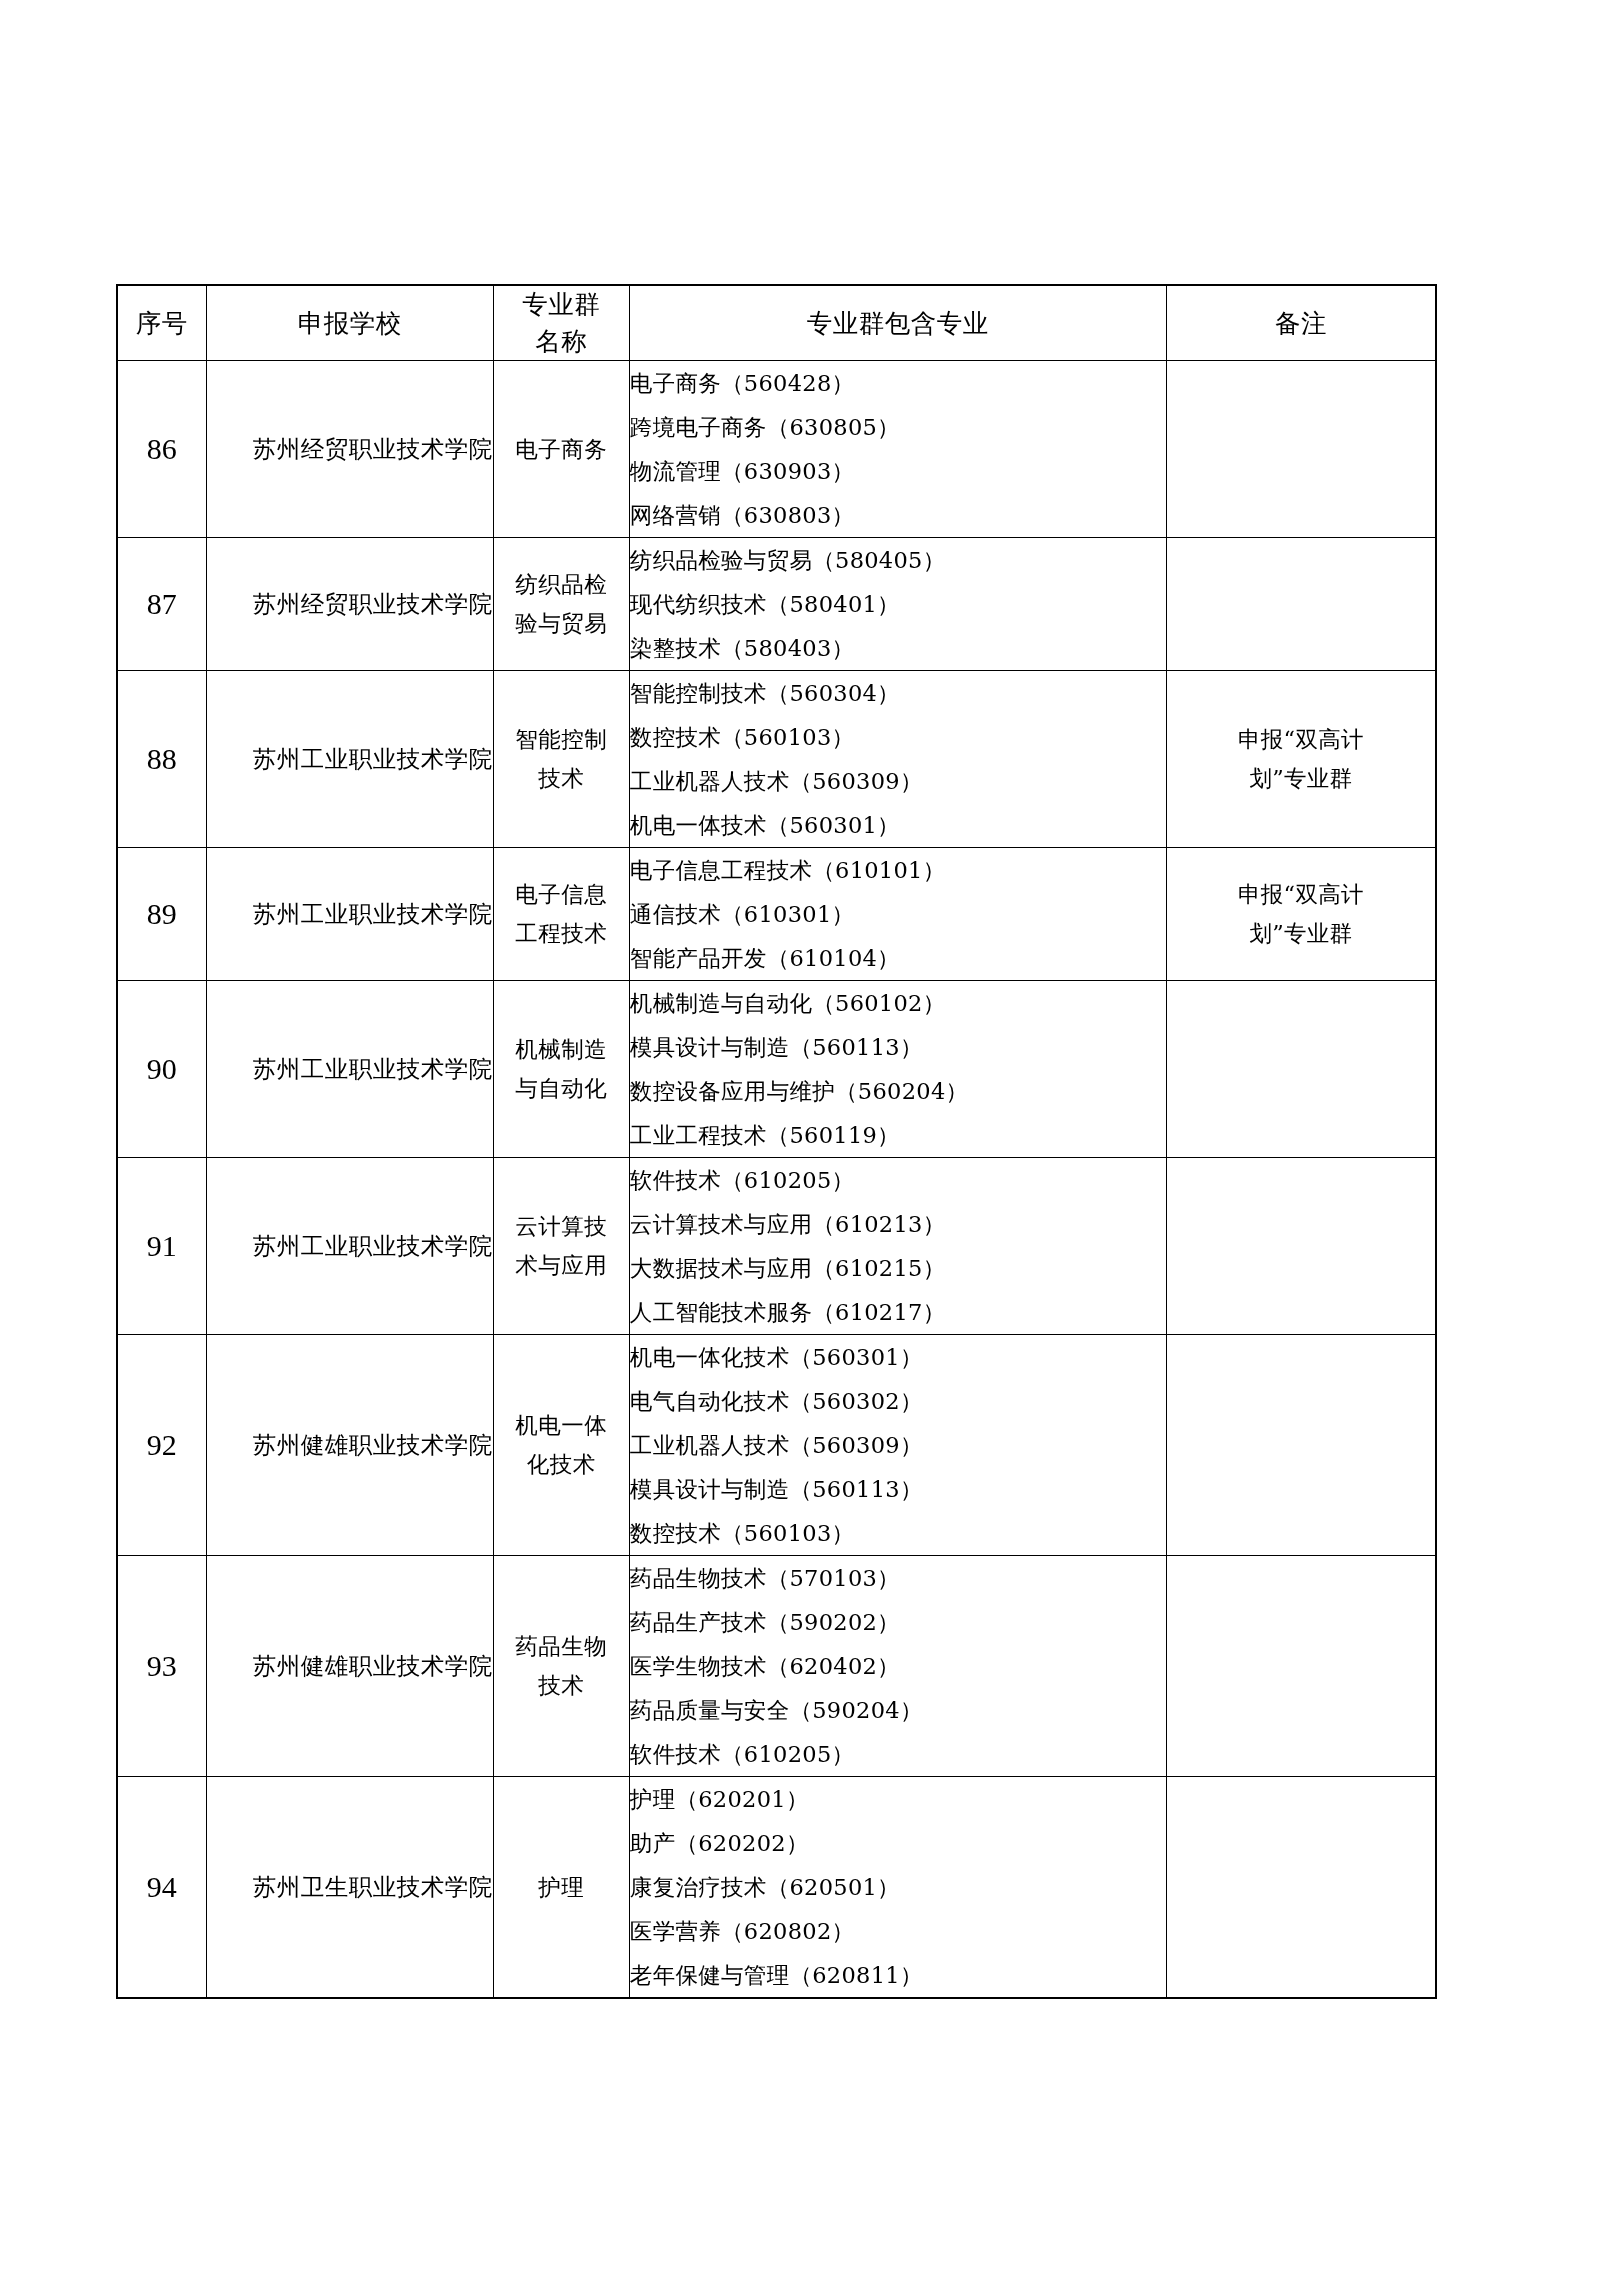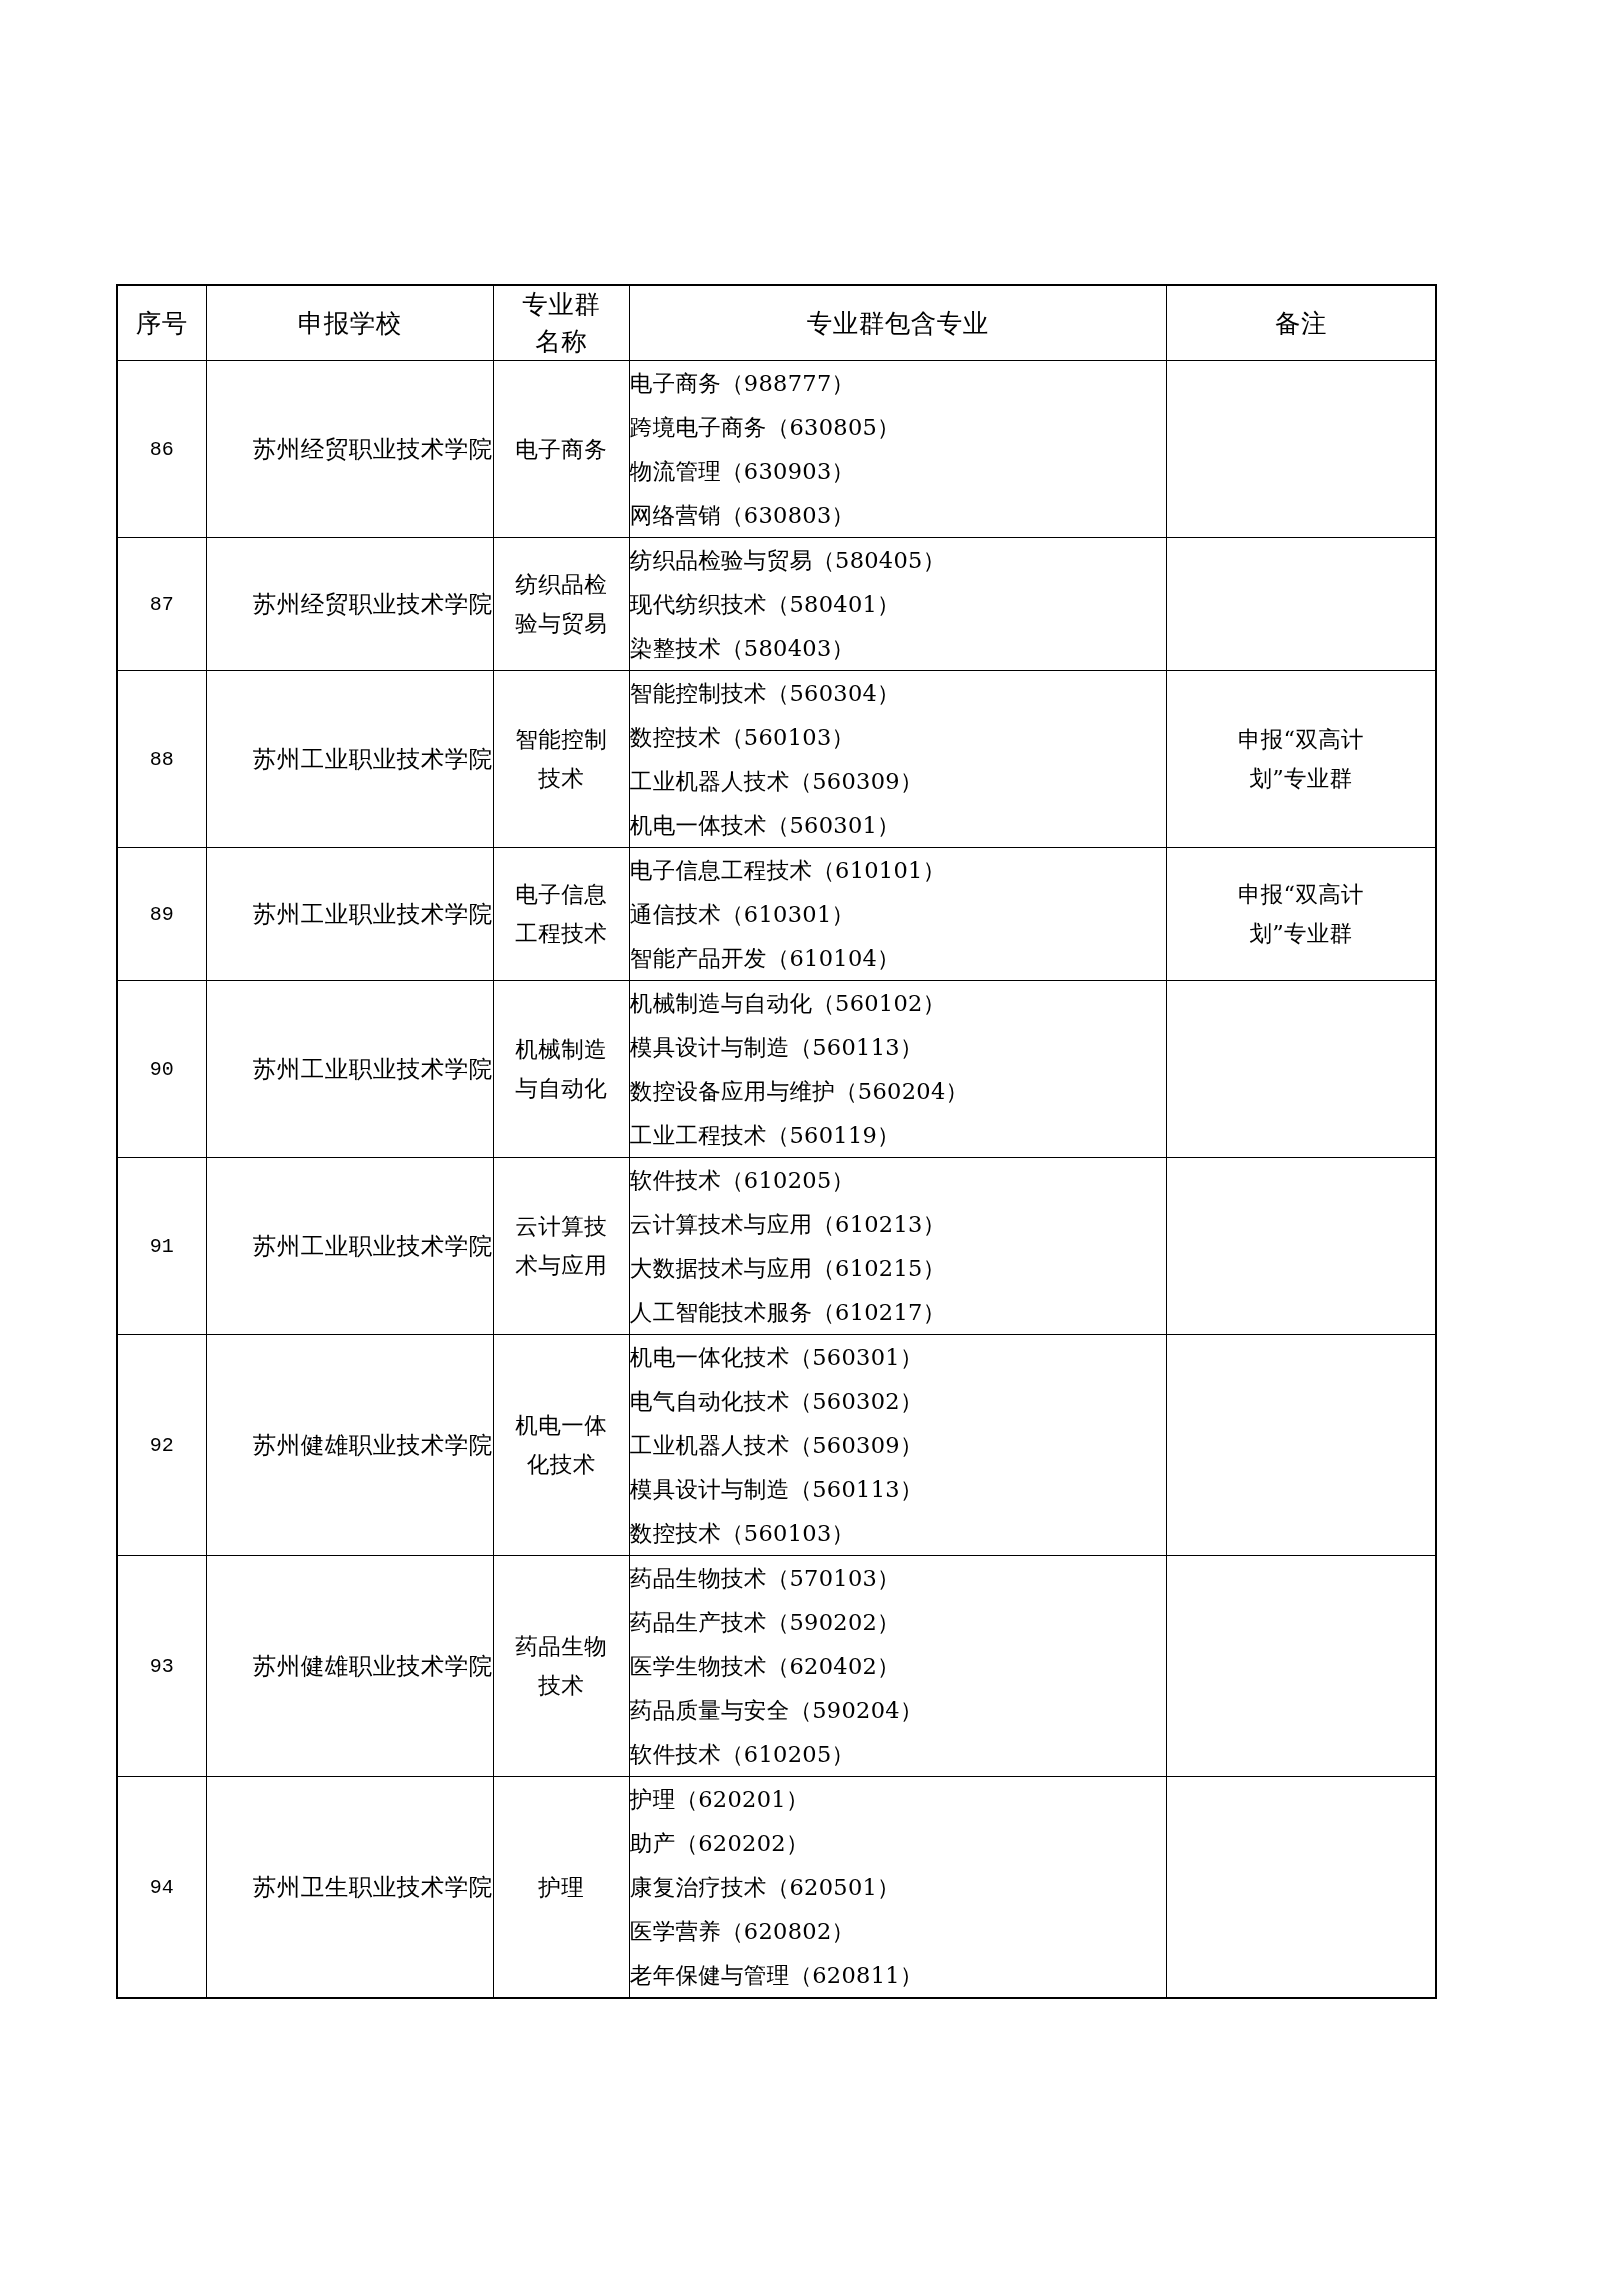--- a/index.html
+++ b/index.html
@@ -60,22 +60,22 @@
     line-height: 37px;
     font-family: "DejaVu Serif", "Liberation Serif", serif;
     padding: 11.8px 3.9px;
     letter-spacing: 0.5px;
   }
   .hdr-cell .two-line {
     display: block;
   }
   .cell-seq {
     text-align: center;
-    font-size: 20px;
-    font-family: Liberation Mono, monospace;
+    font-size: 30px;
+    font-family: Liberation Serif, serif;
     padding: 9.8px 2px;
   }
   .cell-school {
     text-align: right;
     font-size: 23.5px;
     line-height: 33px;
     font-family: "DejaVu Serif", "Liberation Serif", serif;
     padding: 9.8px 5.9px;
     letter-spacing: 0.5px;
   }
@@ -144,21 +144,21 @@
         </tr>
       </thead>
       <tbody id="table-body">
           <tr>
             <td class="cell-seq">86</td>
             <td class="cell-school">苏州经贸职业技术学院</td>
             <td class="cell-group">
               <span style="display: block;">电子商务</span>
             </td>
             <td class="cell-majors">
-              <span class="major-line">电子商务（988777）</span>
+              <span class="major-line">电子商务（560428）</span>
               <span class="major-line">跨境电子商务（630805）</span>
               <span class="major-line">物流管理（630903）</span>
               <span class="major-line">网络营销（630803）</span>
             </td>
             <td class="cell-note"></td>
           </tr>
           <tr>
             <td class="cell-seq">87</td>
             <td class="cell-school">苏州经贸职业技术学院</td>
             <td class="cell-group">

